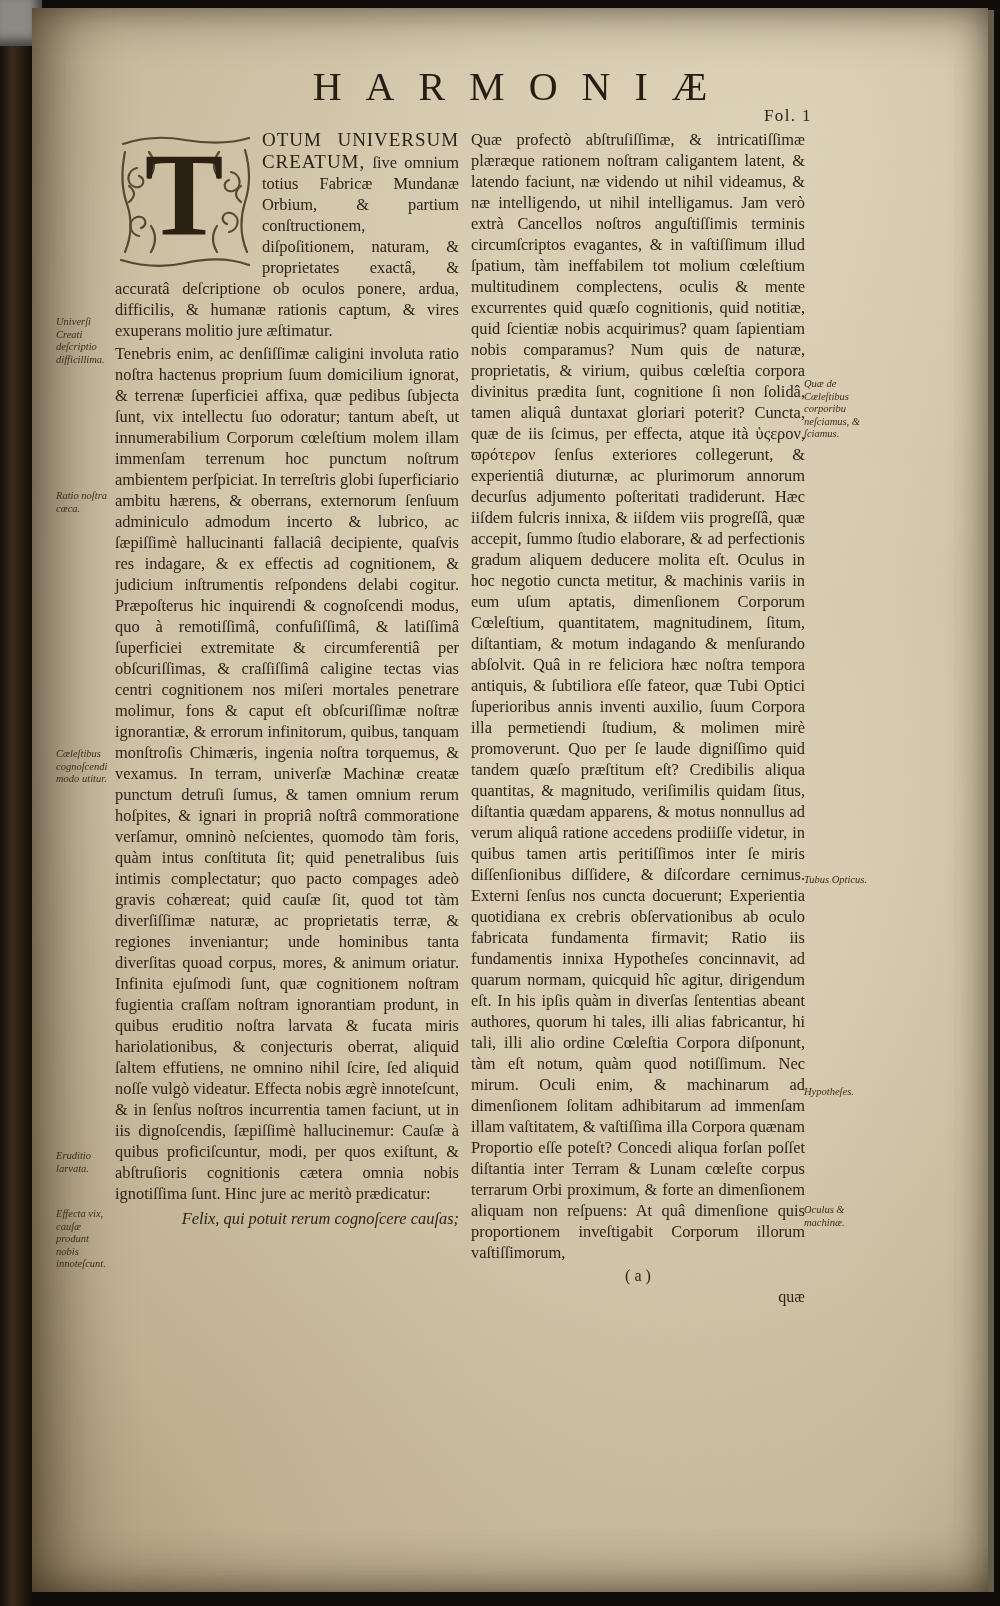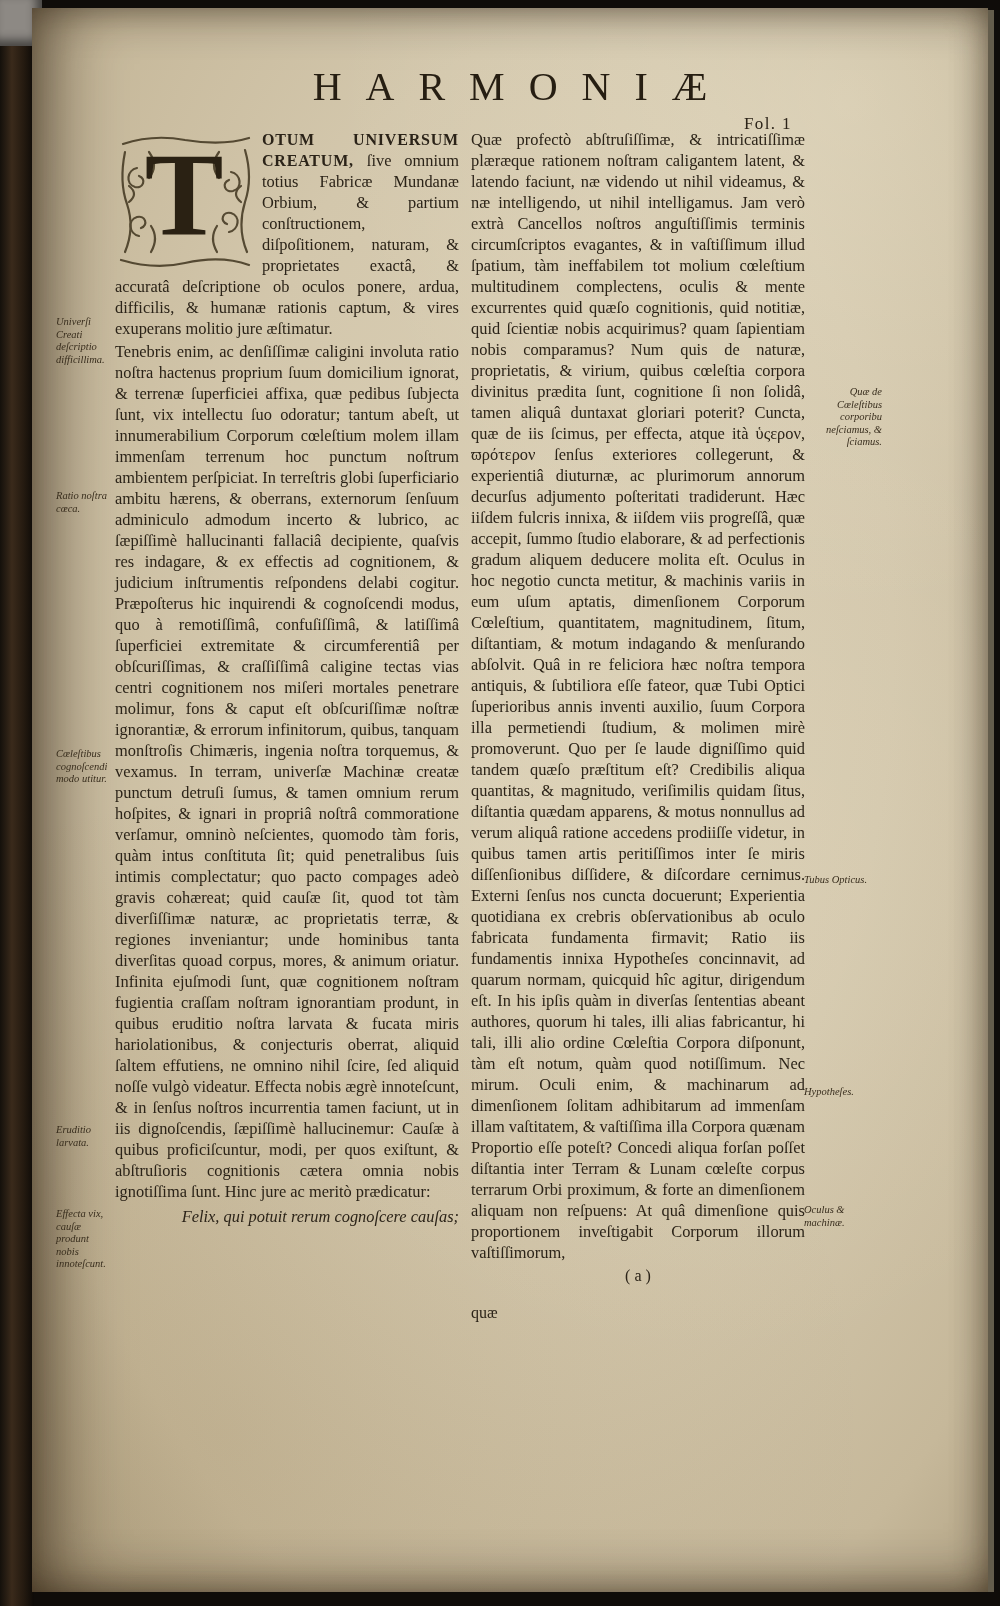--- a/index.html
+++ b/index.html
@@ -16,71 +16,71 @@
           radial-gradient(circle at 85% 6%, rgba(255,250,230,.25), transparent 30%),
           radial-gradient(circle at 20% 90%, rgba(120,90,40,.10), transparent 40%),
           radial-gradient(circle at 70% 55%, rgba(255,248,225,.12), transparent 45%),
           radial-gradient(ellipse at 55% 40%, #dbd0b6 0%, #d3c7ac 45%, #c6b89a 78%, #a99a7b 100%);
         box-shadow: inset 46px 0 70px -22px rgba(35,22,8,.5),
                     inset -14px 0 34px -12px rgba(35,22,8,.38),
                     inset 0 -24px 55px -22px rgba(35,22,8,.42),
                     inset 0 16px 45px -16px rgba(35,22,8,.35);
         color:#2b2318;}
 
-  .folio{position:absolute;left:712px;top:98px;font-size:17px;letter-spacing:.08em;margin-top:8px;}
+  .folio{position:absolute;left:732px;top:98px;font-size:17px;letter-spacing:.08em;}
 
   .title-block{margin-top:59px;text-align:center;color:#261e12;}
   .t1{font-size:40px;line-height:1;letter-spacing:.60em;text-indent:.60em;}
   .t2{font-size:51px;line-height:1;margin-top:14px;letter-spacing:.29em;text-indent:.29em;}
   .t3{font-size:30px;line-height:1;margin-top:26px;letter-spacing:.52em;text-indent:.52em;}
 
   .columns{display:flex;margin:22px 0 0 83px;gap:12px;}
   .col{text-align:justify;font-size:16.4px;line-height:21px;}
   .col.left{width:344px;}
   .col.right{width:334px;}
   .col p{margin:0 0 2px 0;}
 
   .dropcap{float:left;width:138px;height:138px;margin:3px 9px 2px 0;position:relative;}
   .dropcap svg{position:absolute;left:0;top:0;}
   .dropcap-letter{position:absolute;left:50%;top:50%;transform:translate(-50%,-54%);
         font-size:118px;line-height:1;font-weight:bold;color:#2a2113;}
 
-  .smallcaps{font-size:16px;letter-spacing:.05em;font-weight:bold;}
+  .smallcaps{font-size:19px;letter-spacing:.05em;}
   .verse{font-style:italic;margin-left:32px !important;margin-top:4px !important;text-align:right;}
 
   .margin-note{position:absolute;font-size:10.5px;line-height:1.2;font-style:italic;color:#382d1d;}
   .mn-left{left:24px;width:56px;}
   .mn-right{left:772px;width:78px;}
 
   .signature{text-align:center;font-size:16px;margin-top:1px;}
-  .catchword{font-size:16px;margin-top:16px;}
+  .catchword{text-align:right;font-size:16px;margin-top:0;}
 </style>
 </head>
 <body>
 
 <div class="scan">
   <div class="spine"></div>
   <div class="binding-corner"></div>
   <div class="page-edge-right"></div>
 
   <div class="page">
 
     <div class="folio">Fol. 1</div>
 
     <header class="title-block">
       <div class="t1">HARMONIÆ</div>
     </header>
 
     <div class="margin-note mn-left" style="top:308px;">Univerſi Creati deſcriptio difficillima.</div>
     <div class="margin-note mn-left" style="top:482px;">Ratio noſtra cœca.</div>
     <div class="margin-note mn-left" style="top:740px;">Cœleſtibus cognoſcendi modo utitur.</div>
-    <div class="margin-note mn-left" style="top:1116px;">Eruditio larvata.</div>
+    <div class="margin-note mn-left" style="top:1142px;">Eruditio larvata.</div>
     <div class="margin-note mn-left" style="top:1200px;">Effecta vix, cauſæ produnt nobis innoteſcunt.</div>
 
-    <div class="margin-note mn-right" style="top:378px;text-align:right;">Quæ de Cœleſtibus corporibu neſciamus, &amp; ſciamus.</div>
+    <div class="margin-note mn-right" style="top:370px;">Quæ de Cœleſtibus corporibu neſciamus, &amp; ſciamus.</div>
     <div class="margin-note mn-right" style="top:822px;margin-top:44px;">Tubus Opticus.</div>
     <div class="margin-note mn-right" style="top:1078px;">Hypotheſes.</div>
     <div class="margin-note mn-right" style="top:1196px;">Oculus &amp; machinæ.</div>
 
     <div class="columns">
 
       <div class="col left">
         <div>
           <div class="dropcap">
             <svg viewBox="0 0 140 140" width="140" height="140">

